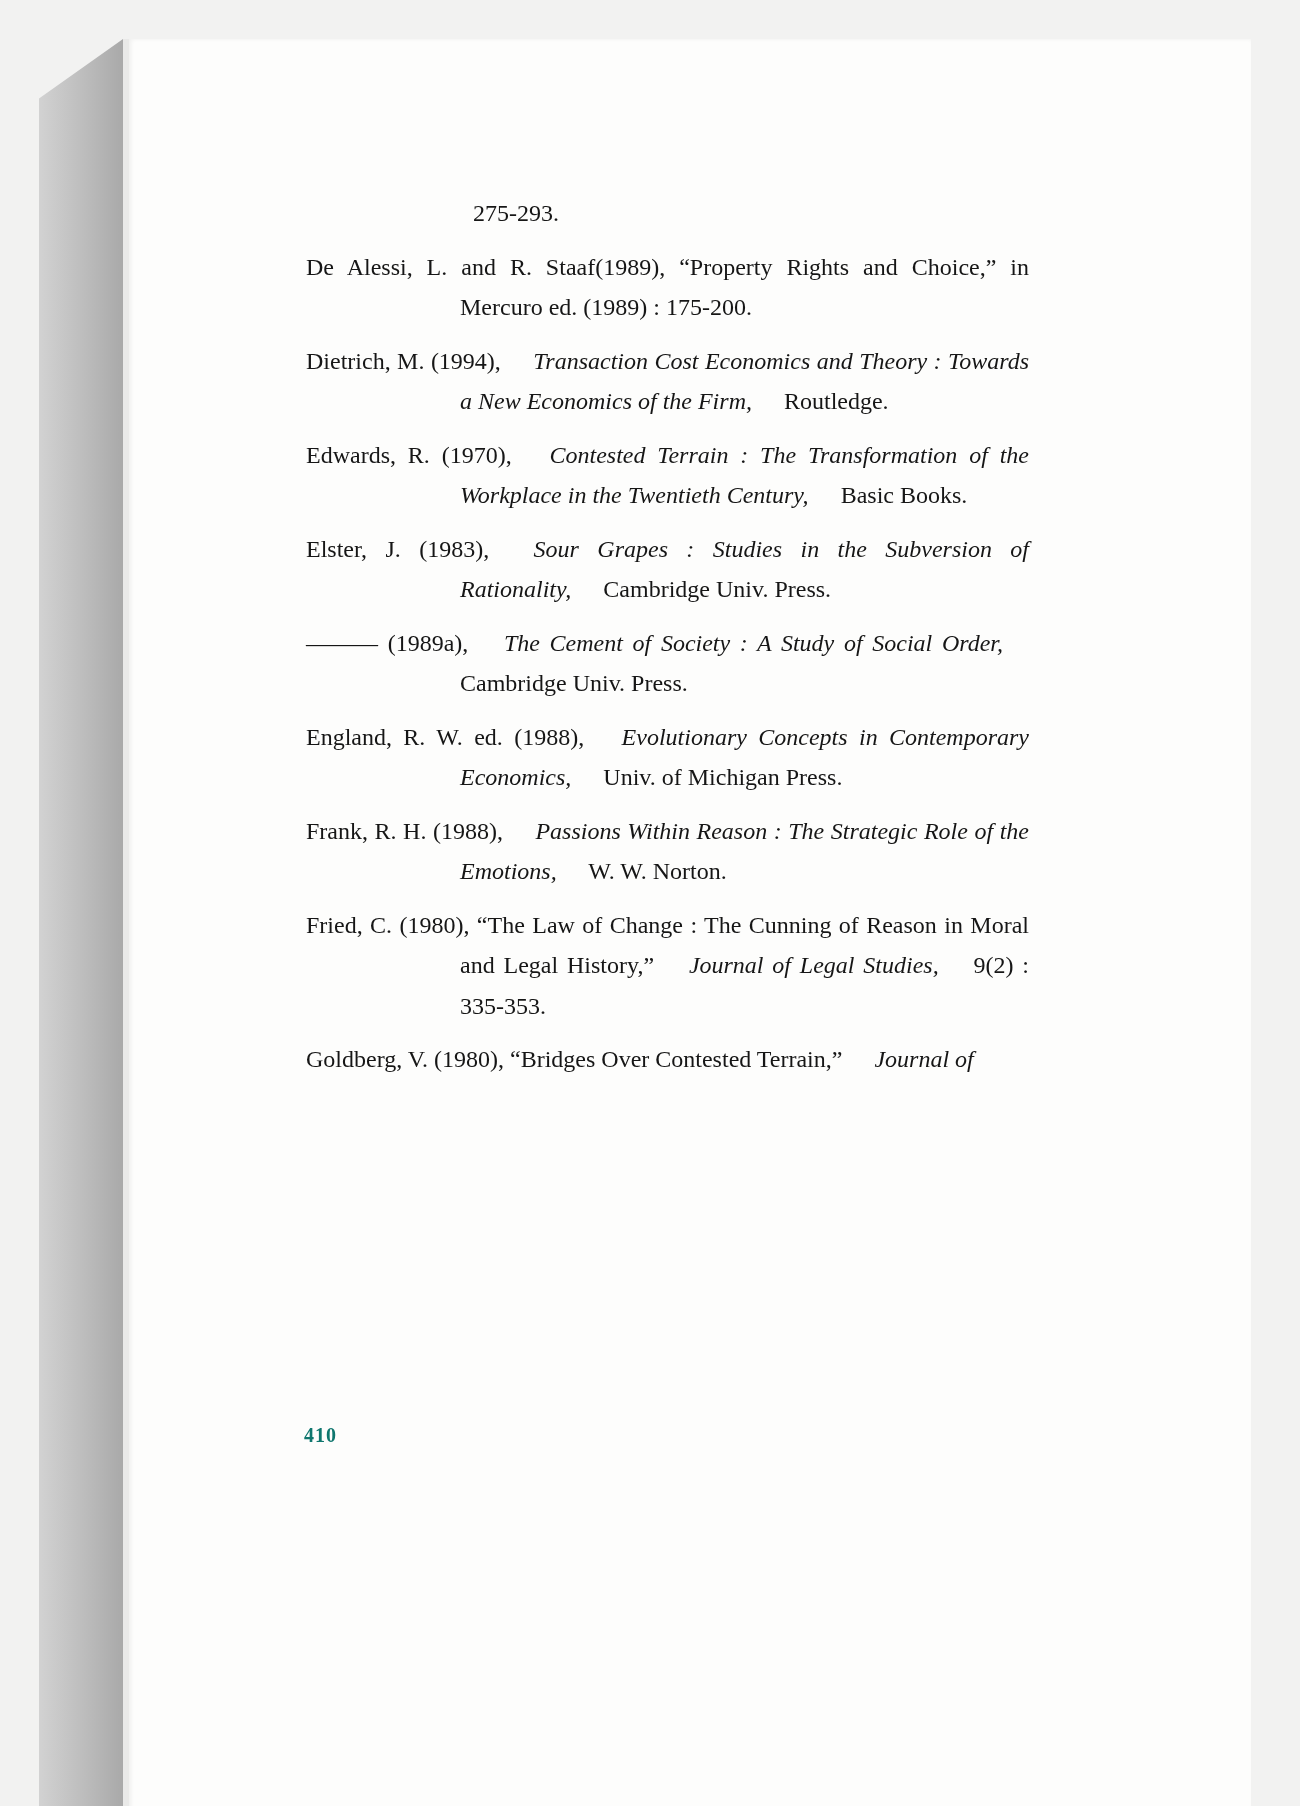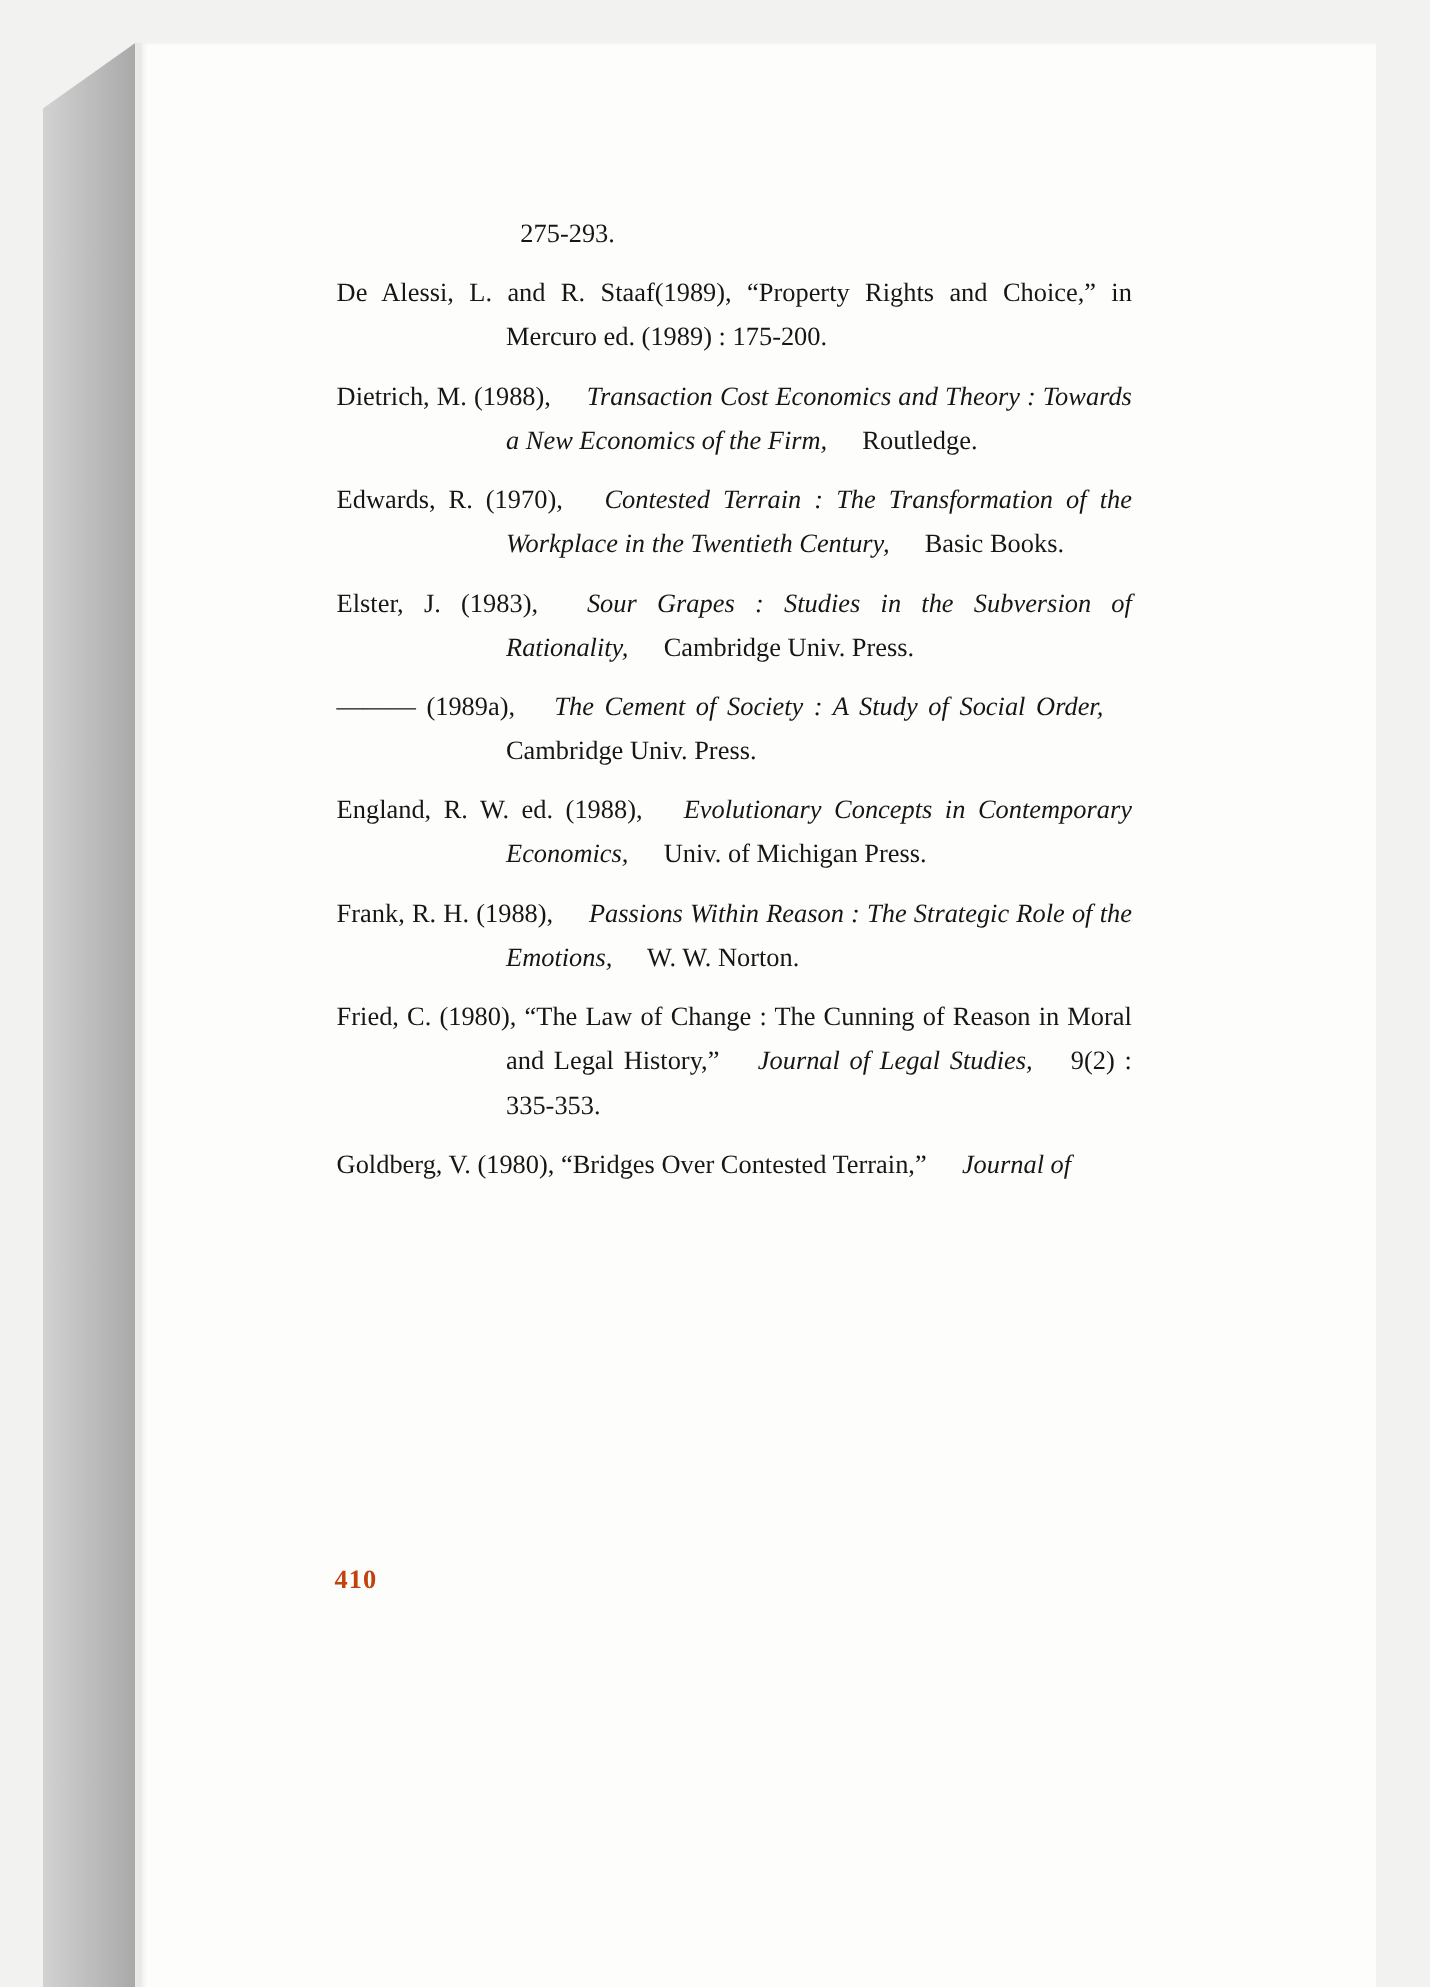--- a/index.html
+++ b/index.html
@@ -55,38 +55,38 @@
     text-align: justify;
     padding-left: 167px;
     text-indent: -167px;
   }
   .entry.continuation { text-indent: 0; }
   .it { font-style: italic; }
 
   .page-number {
     position: absolute;
     left: 162px; top: 1372px;
-    font-size: 24px;
+    font-size: 20px;
     font-weight: bold;
-    color: #c2410c;
+    color: #0f766e;
     letter-spacing: 1px;
   }
 </style>
 </head>
 <body>
 
 <div class="scene">
   <div class="book-edge"></div>
   <div class="edge-highlight"></div>
 
   <div class="page">
     <div class="content">
         <div class="entry continuation"><span>275-293.</span></div>
         <div class="entry"><span>De Alessi, L. and R. Staaf(1989), “Property Rights and Choice,” in Mercuro ed. (1989) : 175-200.</span></div>
-        <div class="entry"><span>Dietrich, M. (1988), </span><span class="it">Transaction Cost Economics and Theory : Towards a New Economics of the Firm,</span><span> Routledge.</span></div>
+        <div class="entry"><span>Dietrich, M. (1994), </span><span class="it">Transaction Cost Economics and Theory : Towards a New Economics of the Firm,</span><span> Routledge.</span></div>
         <div class="entry"><span>Edwards, R. (1970), </span><span class="it">Contested Terrain : The Transformation of the Workplace in the Twentieth Century,</span><span> Basic Books.</span></div>
         <div class="entry"><span>Elster, J. (1983), </span><span class="it">Sour Grapes : Studies in the Subversion of Rationality,</span><span> Cambridge Univ. Press.</span></div>
         <div class="entry"><span>——— (1989a), </span><span class="it">The Cement of Society : A Study of Social Order,</span><span> Cambridge Univ. Press.</span></div>
         <div class="entry"><span>England, R. W. ed. (1988), </span><span class="it">Evolutionary Concepts in Contemporary Economics,</span><span> Univ. of Michigan Press.</span></div>
         <div class="entry"><span>Frank, R. H. (1988), </span><span class="it">Passions Within Reason : The Strategic Role of the Emotions,</span><span> W. W. Norton.</span></div>
         <div class="entry"><span>Fried, C. (1980), “The Law of Change : The Cunning of Reason in Moral and Legal History,” </span><span class="it">Journal of Legal Studies,</span><span> 9(2) : 335-353.</span></div>
         <div class="entry"><span>Goldberg, V. (1980), “Bridges Over Contested Terrain,” </span><span class="it">Journal of</span></div>
       </div>
     <div class="page-number">410</div>
   </div>

